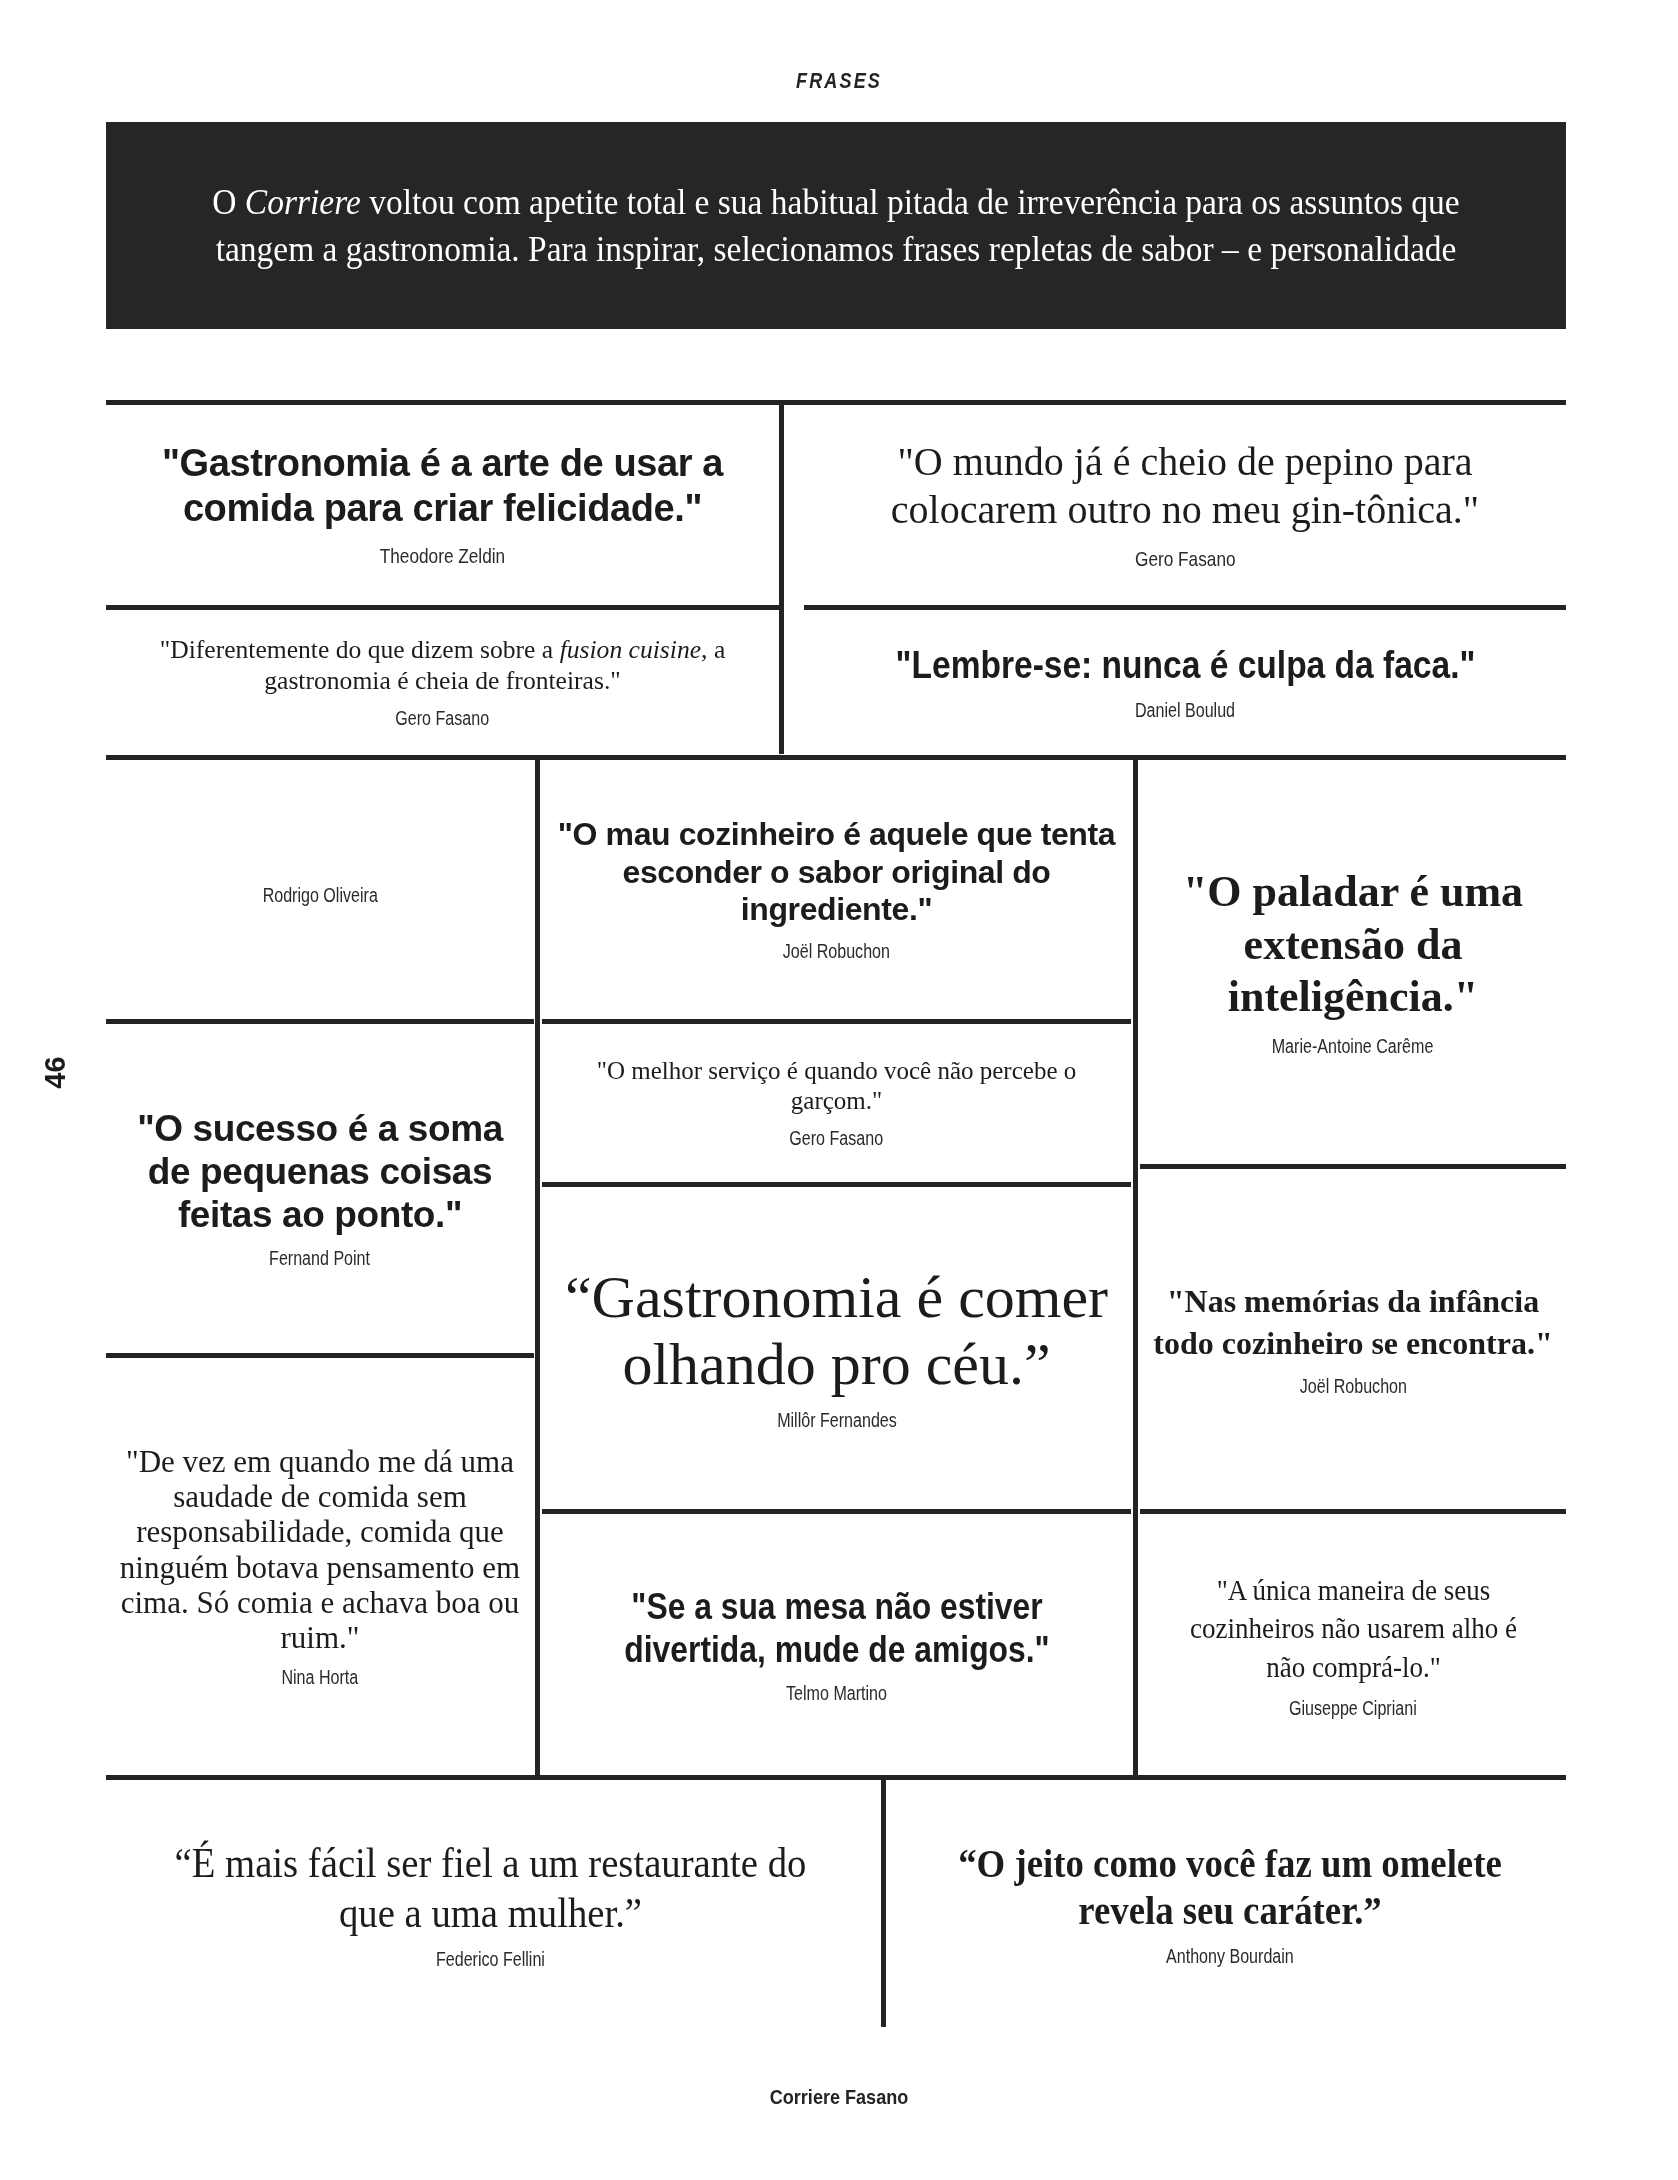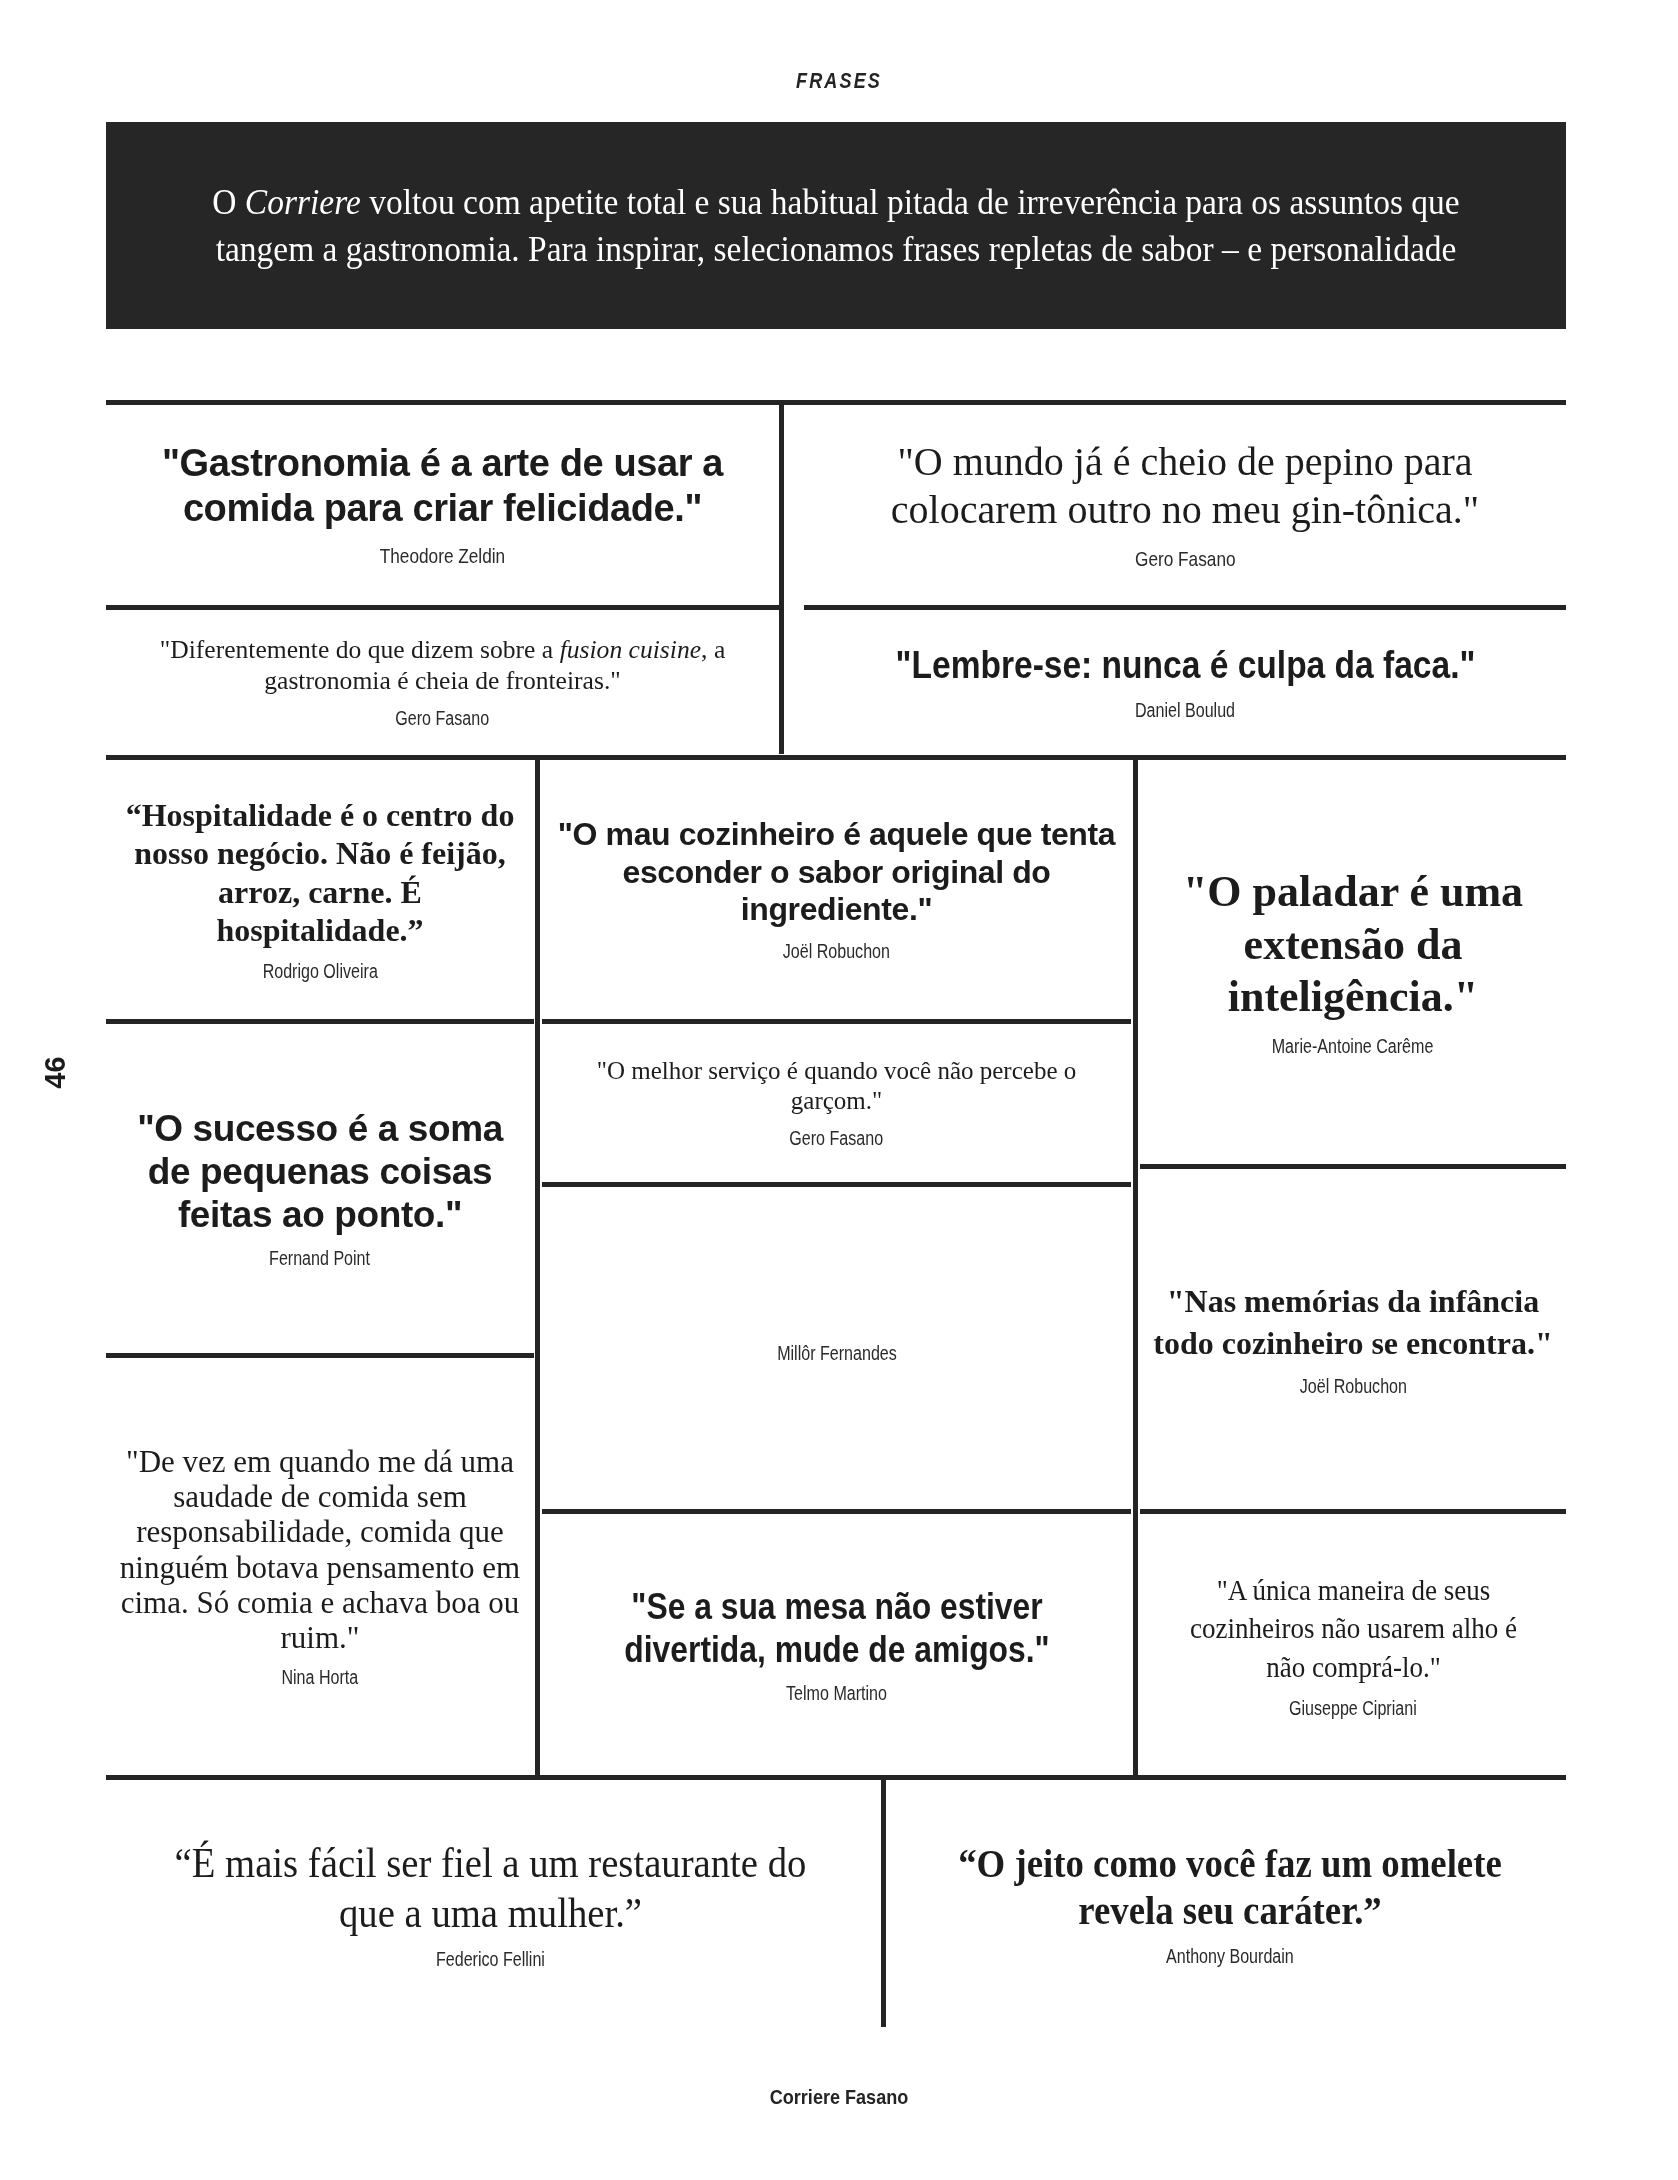--- a/index.html
+++ b/index.html
@@ -199,21 +199,20 @@
   <div class="qtext t-serif" style="font-size:25.6px;"><span>"Diferentemente do que dizem sobre a </span><i>fusion cuisine</i><span>, a gastronomia é cheia de fronteiras."</span></div>
   <div class="attrib small">Gero Fasano</div>
 </div>
 
 <div class="cell" style="left:804px; top:610px; width:762px; height:145px;">
   <div class="qtext t-sans-cond" style="font-size:39px;">"Lembre-se: nunca é culpa da faca."</div>
   <div class="attrib small">Daniel Boulud</div>
 </div>
 
 <div class="cell" style="left:106px; top:760px; width:428px; height:259px;">
-  <div class="qtext t-serif-bold" style="font-size:32px;">“Hospitalidade é o centro do nosso negócio. Não é feijão, arroz, carne. É hospitalidade.”</div>
   <div class="attrib small">Rodrigo Oliveira</div>
 </div>
 
 <div class="cell" style="left:106px; top:1024px; width:428px; height:329px;">
   <div class="qtext t-sans-bold" style="font-size:37px;">"O sucesso é a soma de pequenas coisas feitas ao ponto."</div>
   <div class="attrib small">Fernand Point</div>
 </div>
 
 <div class="cell" style="left:106px; top:1358px; width:428px; height:417px;">
   <div class="qtext t-serif" style="font-size:31px; line-height:1.13;">"De vez em quando me dá uma saudade de comida sem responsabilidade, comida que ninguém botava pensamento em cima. Só comia e achava boa ou ruim."</div>
@@ -224,20 +223,21 @@
   <div class="qtext t-sans-bold" style="font-size:32px;">"O mau cozinheiro é aquele que tenta esconder o sabor original do ingrediente."</div>
   <div class="attrib small">Joël Robuchon</div>
 </div>
 
 <div class="cell" style="left:542px; top:1024px; width:589px; height:158px;">
   <div class="qtext t-serif" style="font-size:25px;">"O melhor serviço é quando você não percebe o garçom."</div>
   <div class="attrib small">Gero Fasano</div>
 </div>
 
 <div class="cell" style="left:542px; top:1187px; width:589px; height:322px;">
+  <div class="qtext t-serif" style="font-size:60px; line-height:1.12;">“Gastronomia é comer olhando pro céu.”</div>
   <div class="attrib small">Millôr Fernandes</div>
 </div>
 
 <div class="cell" style="left:542px; top:1515px; width:589px; height:261px;">
   <div class="qtext t-sans-cond" style="font-size:37px;">"Se a sua mesa não estiver divertida, mude de amigos."</div>
   <div class="attrib small">Telmo Martino</div>
 </div>
 
 <div class="cell" style="left:1140px; top:760px; width:426px; height:404px;">
   <div class="qtext t-serif-bold" style="font-size:44px;">"O paladar é uma extensão da inteligência."</div>

